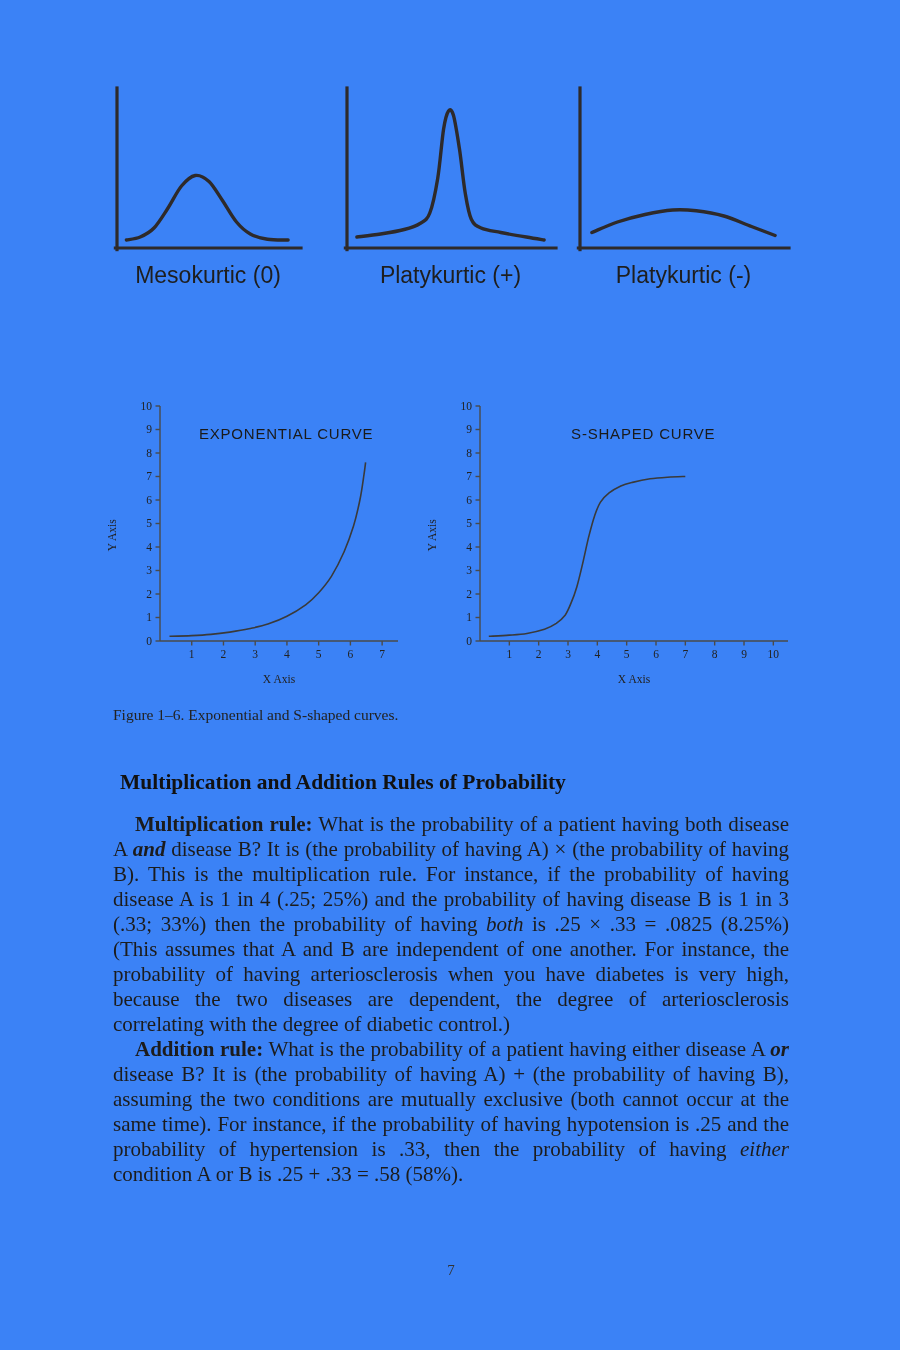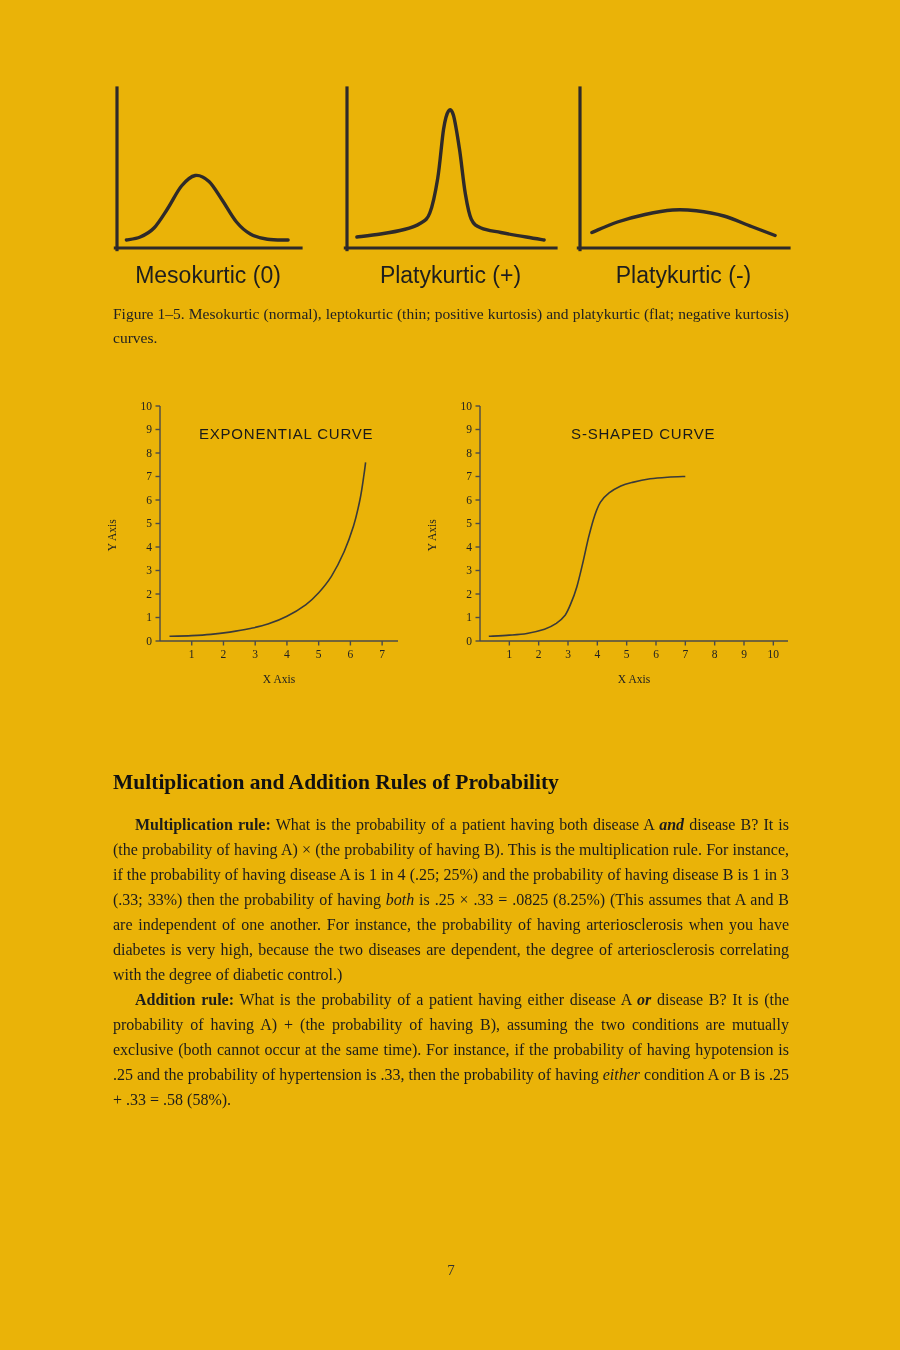--- a/index.html
+++ b/index.html
@@ -1,19 +1,19 @@
 <!DOCTYPE html>
 <html><head>
 <meta charset="utf-8">
 <style>
   html,body{margin:0;padding:0;background:#e9e9e9;}
   .page{
     position:relative;
     width:900px;height:1350px;
-    background:#eab308;
+    background:#3b82f6;
     overflow:hidden;
     font-family:"Liberation Serif",serif;
     color:#1c1c1c;
   }
   
   .panels-row{
     position:absolute;left:113px;top:86px;
     display:flex;align-items:flex-start;
   }
   .panel{display:flex;flex-direction:column;align-items:center;}
@@ -42,30 +42,30 @@
   }
   .chart{display:block;}
   .chart-gap{width:10px;}
   .ax{stroke:#4a4a4a;stroke-width:1.4;}
   .tick{font:11.5px "Liberation Serif",serif;fill:#222;}
   .ctitle{font:15px "Liberation Sans",sans-serif;fill:#1a1a1a;letter-spacing:.8px;}
   .alabel{font:11.5px "Liberation Serif",serif;fill:#222;}
   .curve{fill:none;stroke:#3a3a3a;stroke-width:1.6;}
   
   .section-heading{
-    position:absolute;left:113px;top:770px;width:676px;
+    position:absolute;left:120px;top:770px;width:676px;
     font-size:21.5px;font-weight:bold;color:#111;
     margin:0;
   }
   .body-text{
     position:absolute;left:113px;top:812px;width:676px;
   }
   .body-para{
     margin:0;
-    font-size:16px;line-height:25px;
+    font-size:21px;line-height:25px;
     text-align:justify;
     text-indent:22px;
   }
   .b{font-weight:bold;}
   .i{font-style:italic;}
   .bi{font-weight:bold;font-style:italic;}
   
   .page-number{
     position:absolute;left:113px;top:1262px;width:676px;
     text-align:center;font-size:15px;color:#333;
@@ -96,21 +96,20 @@
     <div class="panel panel-2">
       <svg width="215" height="168">
           <line x1="4" y1="2" x2="4" y2="163.6" class="pax"></line>
           <line x1="2.4" y1="162" x2="213" y2="162" class="pax"></line>
           <path d="M15.9,146.5C20.2,144.8 32.7,139.0 41.5,136.0C50.4,133.0 59.9,130.5 69.1,128.5C78.3,126.5 88.1,124.6 96.7,124.0C105.2,123.4 111.8,123.8 120.3,124.8C128.9,125.8 138.7,127.4 147.9,130.0C157.1,132.6 166.9,137.3 175.5,140.5C184.0,143.8 195.2,148.0 199.1,149.5" class="pcurve"></path>
         </svg>
       <div class="panel-label">Platykurtic (-)</div>
     </div>
   </div>
 
-  <div class="caption caption15">Figure 1–5. Mesokurtic (normal), leptokurtic (thin; positive kurtosis) and platykurtic (flat; negative kurtosis) curves.</div>
 
   <div class="charts-row">
     <svg class="chart" width="310" height="295">
         <line x1="60" y1="10" x2="60" y2="245" class="ax"></line>
         <line x1="60" y1="245" x2="298" y2="245" class="ax"></line>
         <line x1="55.5" y1="245" x2="60" y2="245" class="ax"></line>
         <text x="52" y="248.5" class="tick" text-anchor="end">0</text>
         <line x1="55.5" y1="221.5" x2="60" y2="221.5" class="ax"></line>
         <text x="52" y="225" class="tick" text-anchor="end">1</text>
         <line x1="55.5" y1="198" x2="60" y2="198" class="ax"></line>
@@ -196,20 +195,21 @@
         <text x="324" y="262" class="tick" text-anchor="middle">9</text>
         <line x1="353.3333333333333" y1="245" x2="353.3333333333333" y2="249.5" class="ax"></line>
         <text x="353.3333333333333" y="262" class="tick" text-anchor="middle">10</text>
         <text x="223.24" y="42.900000000000006" class="ctitle" text-anchor="middle">S-SHAPED CURVE</text>
         <text x="214" y="287" class="alabel" text-anchor="middle">X Axis</text>
         <text x="16" y="139.25" class="alabel" text-anchor="middle" transform="rotate(-90 16 139.25)">Y Axis</text>
         <path d="M68.8,240.3C72.2,240.1 83.0,239.6 89.3,239.1C95.7,238.7 101.1,238.5 106.9,237.5C112.8,236.5 119.6,234.9 124.5,233.3C129.4,231.6 132.8,229.7 136.3,227.4C139.7,225.0 142.6,222.5 145.1,219.2C147.5,215.8 149.0,212.1 150.9,207.4C152.9,202.7 154.8,197.6 156.8,190.9C158.8,184.3 160.7,175.7 162.7,167.4C164.6,159.2 166.6,149.4 168.5,141.6C170.5,133.8 172.4,126.3 174.4,120.4C176.4,114.6 177.8,110.3 180.3,106.3C182.7,102.4 185.6,99.7 189.1,96.9C192.5,94.2 196.9,91.7 200.8,89.9C204.7,88.1 207.6,87.5 212.5,86.4C217.4,85.2 224.3,83.7 230.1,82.8C236.0,82.0 241.9,81.6 247.7,81.2C253.6,80.8 262.4,80.6 265.3,80.5" class="curve"></path>
       </svg>
   </div>
 
+  <div class="caption caption16">Figure 1–6. Exponential and S-shaped curves.</div>
 
   <h1 class="section-heading">Multiplication and Addition Rules of Probability</h1>
 
   <div class="body-text">
     <p class="body-para"><span class="b">Multiplication rule:</span><span> What is the probability of a patient having both disease A </span><span class="bi">and</span><span> disease B? It is (the probability of having A) × (the probability of having B). This is the multiplication rule. For instance, if the probability of having disease A is 1 in 4 (.25; 25%) and the probability of having disease B is 1 in 3 (.33; 33%) then the probability of having </span><span class="i">both</span><span> is .25 × .33 = .0825 (8.25%) (This assumes that A and B are independent of one another. For instance, the probability of having arteriosclerosis when you have diabetes is very high, because the two diseases are dependent, the degree of arteriosclerosis correlating with the degree of diabetic control.)</span></p>
 
     <p class="body-para"><span class="b">Addition rule:</span><span> What is the probability of a patient having either disease A </span><span class="bi">or</span><span> disease B? It is (the probability of having A) + (the probability of having B), assuming the two conditions are mutually exclusive (both cannot occur at the same time). For instance, if the probability of having hypotension is .25 and the probability of hypertension is .33, then the probability of having </span><span class="i">either</span><span> condition A or B is .25 + .33 = .58 (58%).</span></p>
 
   </div>
 

